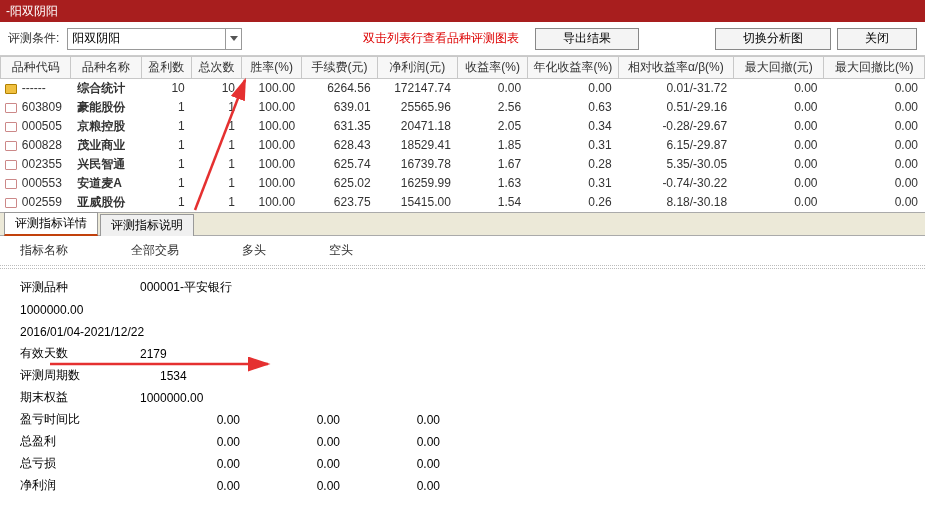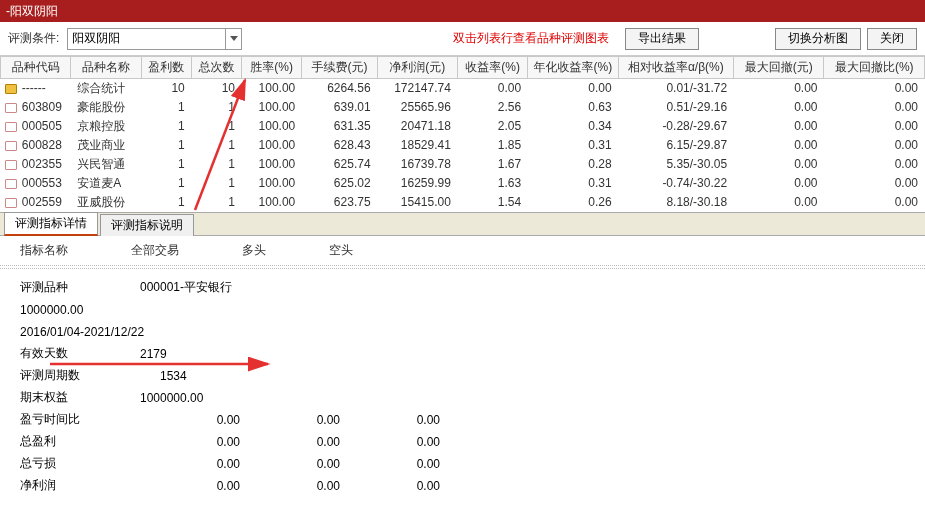--- a/index.html
+++ b/index.html
@@ -4,28 +4,28 @@
 <style>
 * { box-sizing: border-box; margin: 0; padding: 0; }
 body { font-family: "Microsoft YaHei", SimSun, Arial, sans-serif; font-size: 12px; background: #fff; width: 925px; height: 520px; overflow: hidden; position: relative; }
 .titlebar { background: #a81e1e; color: #fff; height: 22px; line-height: 22px; padding-left: 6px; font-size: 12px; }
 .toolbar { height: 34px; display: flex; align-items: center; padding: 0 8px; border-bottom: 1px solid #ccc; gap: 8px; }
 .toolbar-label { color: #333; }
 .combo { position: relative; display: inline-flex; align-items: center; border: 1px solid #999; height: 22px; width: 175px; background: #fff; }
 .combo input { border: none; outline: none; width: 100%; padding: 0 4px; font-size: 12px; }
 .combo .arrow { width: 18px; height: 100%; border-left: 1px solid #999; display: flex; align-items: center; justify-content: center; }
 .red-hint { color: #d00; margin-left: auto; margin-right: 8px; }
-.btn { border: 1px solid #888; background: #f4f4f4; height: 22px; padding: 0 12px; cursor: pointer; font-size: 12px; }
+.btn { border: 1px solid #888; background: #f4f4f4; height: 22px; padding: 0 27px; cursor: pointer; font-size: 12px; }
 .btn-group-right { display: flex; gap: 6px; }
 .spacer { width: 60px; }
 .table-wrap { overflow: hidden; }
 table { border-collapse: collapse; width: 100%; table-layout: fixed; }
 th { border: 1px solid #c8c8c8; background: #f7f7f7; font-weight: normal; font-size: 12px; height: 22px; text-align: center; color: #333; }
 td { font-size: 12px; height: 19px; padding: 0 6px; text-align: right; color: #333; border-right: 1px solid transparent; }
-td.name { text-align: left; }
+td.name { text-align: left; font-weight: bold; }
 td.code { text-align: left; padding-left: 4px; }
 .row-icon { display: inline-block; width: 12px; height: 10px; border: 1px solid #c88; border-radius: 1px; vertical-align: middle; margin-right: 2px; background: #fff; }
 .row-icon.summary { background: #f0c040; border-color: #b08000; }
 .tabs { display: flex; border-top: 1px solid #aaa; border-bottom: 1px solid #aaa; background: #ece9d8; height: 24px; align-items: flex-end; padding-left: 4px; }
 .tab { border: 1px solid #999; border-bottom: none; background: #f0f0f0; padding: 2px 10px; font-size: 12px; margin-right: 2px; position: relative; top: 1px; cursor: pointer; }
 .tab.active { background: #fff; border-bottom: 2px solid #c2410c; }
 .detail-header { display: flex; padding: 6px 20px; gap: 63px; font-size: 12px; color: #333; border-bottom: 1px dotted #bbb; }
 .dotline { border-bottom: 1px dotted #bbb; margin: 2px 0; }
 .detail-rows { padding: 6px 20px 0 20px; }
 .drow { display: flex; height: 22px; align-items: center; font-size: 12px; }

